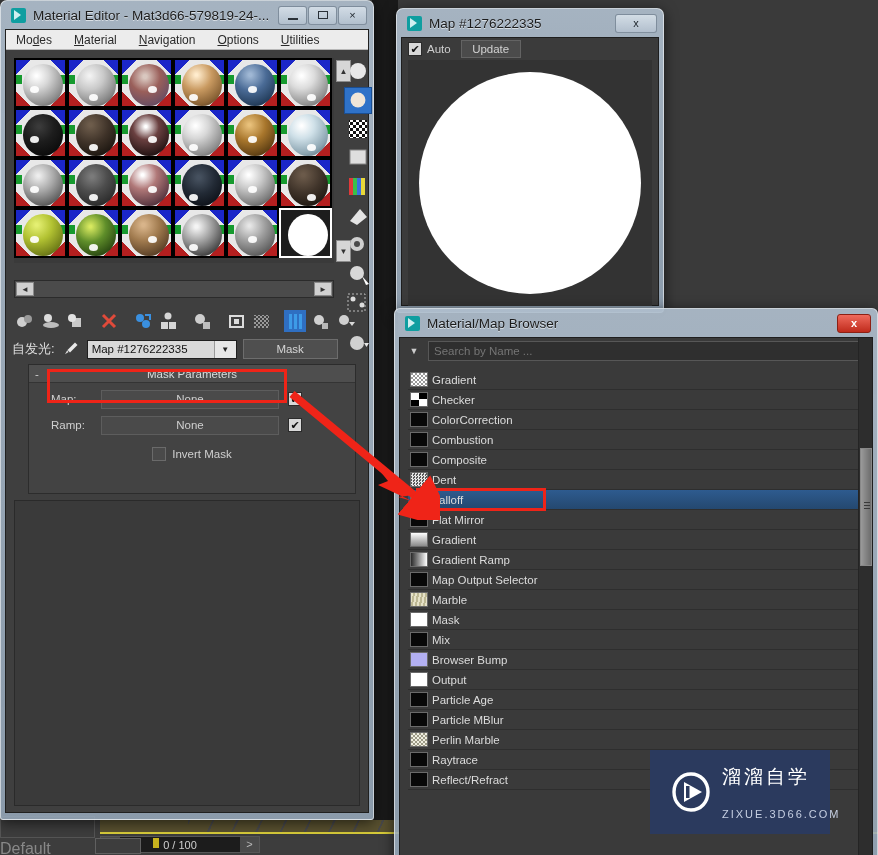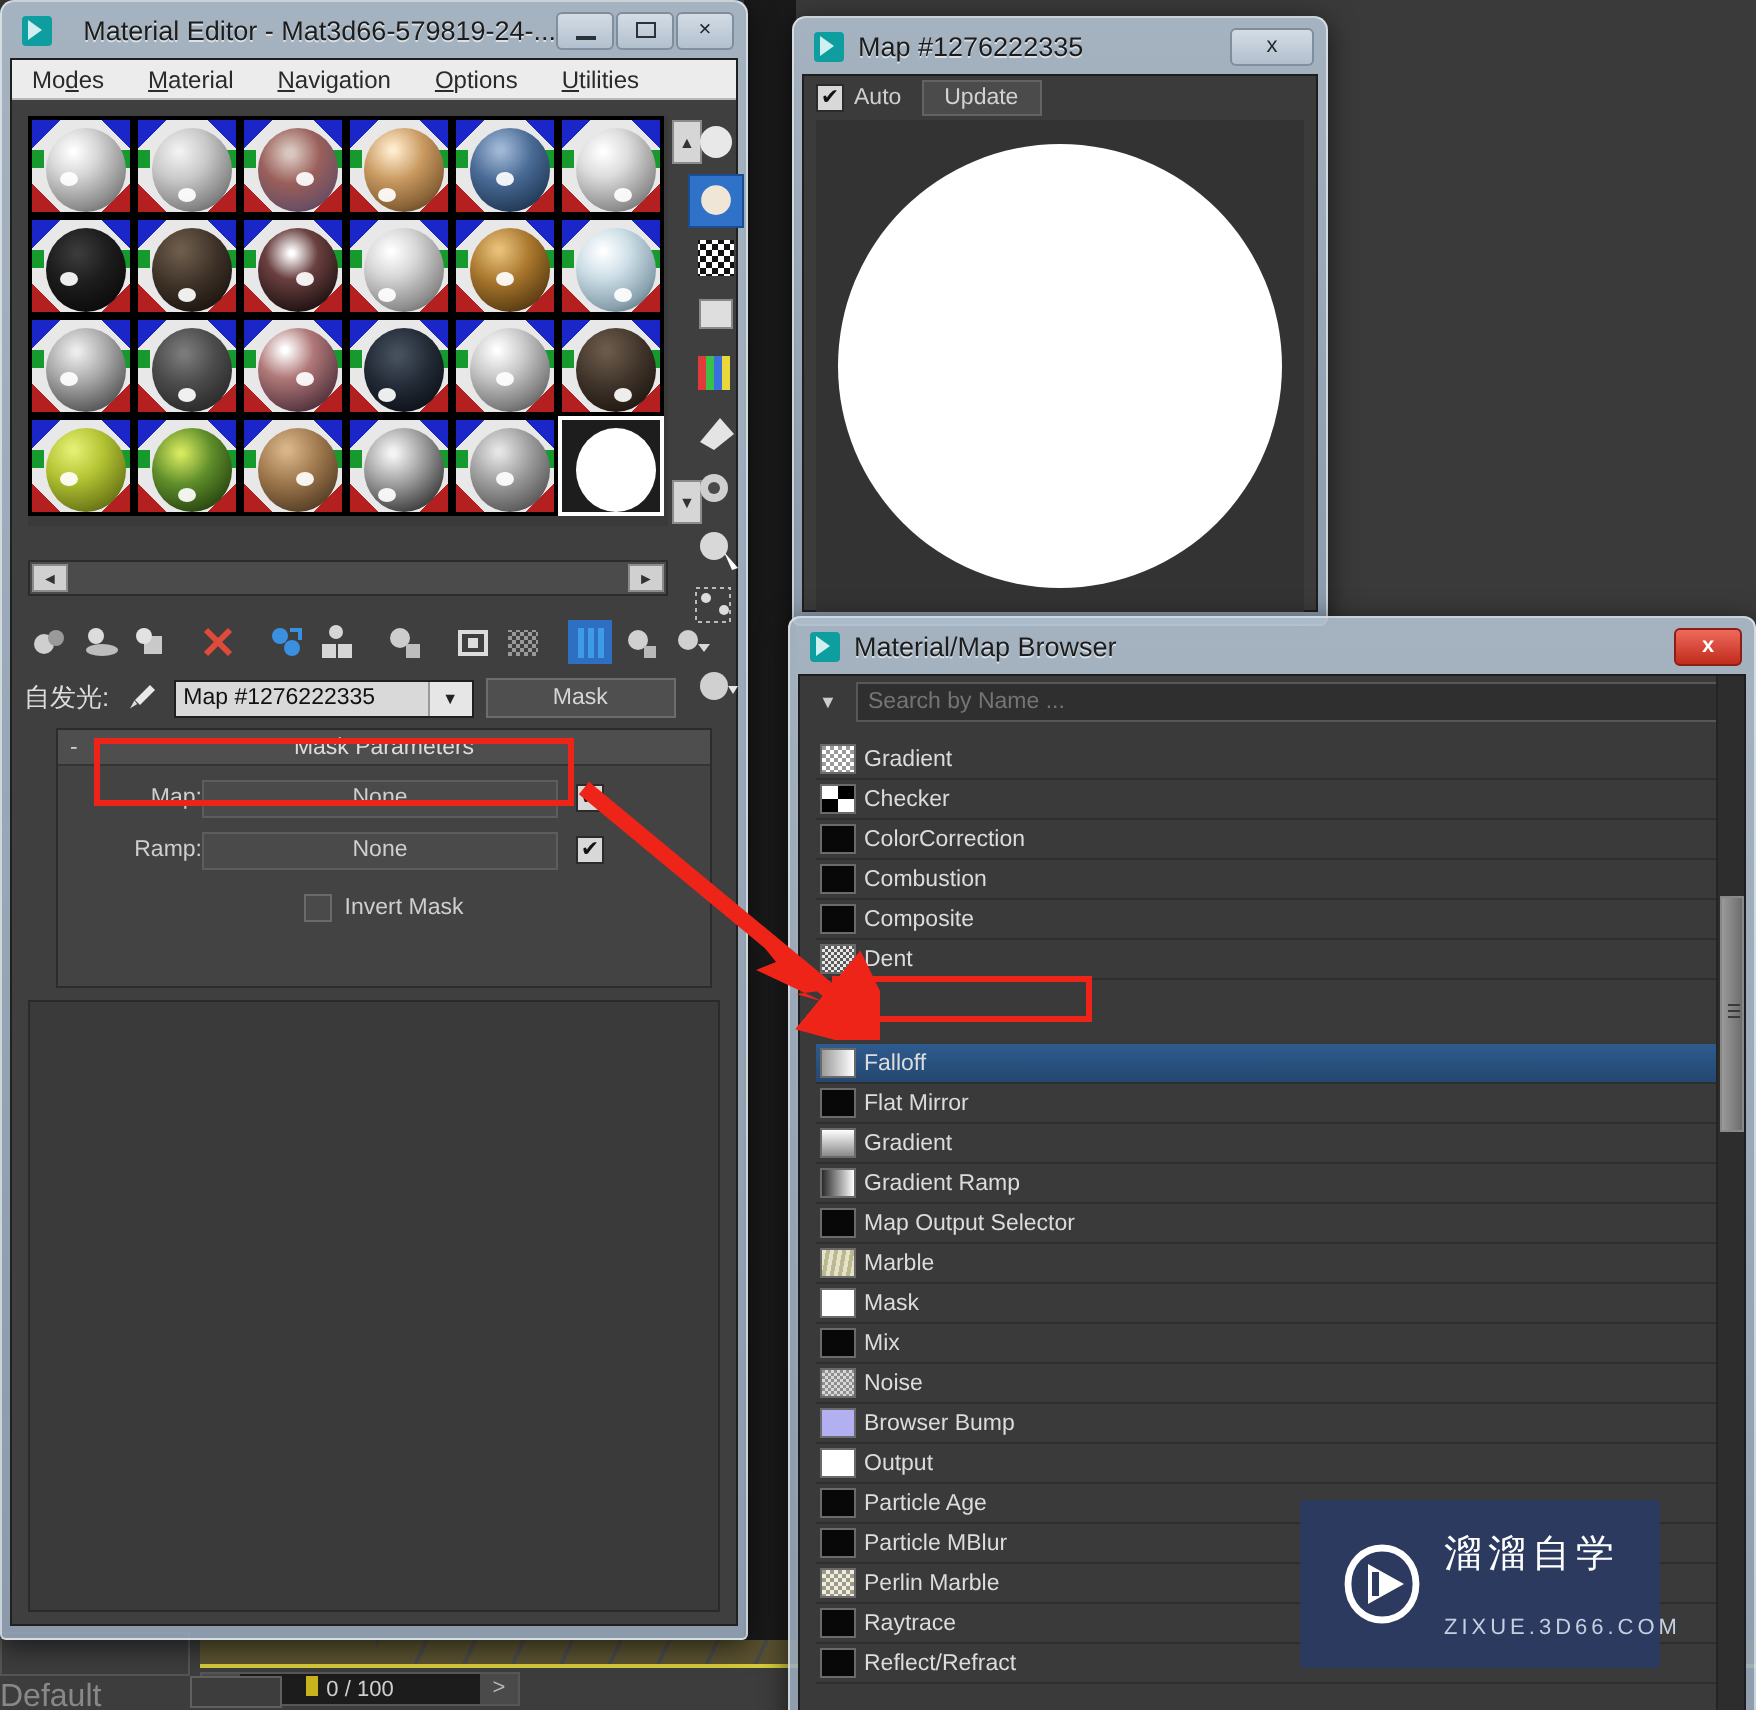--- a/index.html
+++ b/index.html
@@ -71,21 +71,21 @@
     border-radius:3px;
   }
   .wbtn.close-red {
     background:linear-gradient(180deg,#ef6a5c,#c02b1c);
     border-color:#8c2014; color:#fff; font-weight:bold; width:34px;
   }
   .wbtn .glyph-min { display:block; width:10px; height:2px; background:#2a3138; margin-top:7px; }
   .wbtn .glyph-max { display:block; width:10px; height:8px; border:1.5px solid #2a3138; }
 
   
-  #matedit { left:0; top:0; width:374px; height:820px;text-align:right; }
+  #matedit { left:0; top:0; width:374px; height:820px; }
   #matedit .win-frame { height:100%; border-radius:7px 7px 3px 3px; }
   #me-body { background:#3f3f3f; border:1px solid #20201f; height:calc(100% - 30px); position:relative; }
 
   .menubar { height:20px; background:#ececec; display:flex; align-items:center; padding-left:10px; gap:22px; border-bottom:1px solid #b8b8b8;}
   .menubar span { color:#2a2a2a; font-size:12px; }
   .menubar u { text-decoration:underline; }
 
   #slots-wrap { position:absolute; left:8px; top:28px; width:320px; height:205px; background:#3a3a3a; }
   #slots { display:grid; grid-template-columns:repeat(6,53px); grid-template-rows:repeat(4,50px); gap:0px; }
   .slot { width:53px; height:50px; border:2px solid #000; position:relative; overflow:hidden; background:#2a2a2a; }
@@ -165,21 +165,21 @@
   #browser .win-frame { height:100%; border-radius:6px 6px 0 0; }
   #br-body { background:#3a3a3a; border:1px solid #1e1e1e; height:calc(100% - 30px); position:relative; }
   #br-search { height:26px; display:flex; align-items:center; gap:4px; padding:3px 4px; }
   #br-search .dropdown-ico { width:20px; height:20px; display:flex; align-items:center; justify-content:center; color:#ccc; font-size:9px;}
   #br-search input {
     flex:1; height:20px; background:#2f2f2f; border:1px solid #575757; color:#9b9b9b;
     font-family:"Liberation Sans",sans-serif; font-size:11.5px; padding-left:5px; outline:none;
   }
   #br-list { position:absolute; left:8px; top:32px; right:8px; bottom:32px; overflow:hidden; background:#3a3a3a; }
   .br-row { height:20px; display:flex; align-items:center; border-bottom:1px solid #2e2e2e; position:relative; padding-left:24px; }
-  .br-row.sel { background:linear-gradient(180deg,#2e5b8f,#24486f);margin-top:32px; }
+  .br-row.sel { background:linear-gradient(180deg,#2e5b8f,#24486f); }
   .br-sw { position:absolute; left:2px; top:2px; width:18px; height:15px; border:1px solid #6a6a6a; }
   .br-label { color:#dcdcdc; font-size:11.5px; }
   #br-scroll { position:absolute; right:0px; top:0; width:14px; bottom:0; background:#2d2d2d; border-left:1px solid #242424; }
   #br-thumb { position:absolute; left:1px; top:110px; width:12px; height:118px; background:linear-gradient(90deg,#9a9a9a,#6d6d6d); border:1px solid #888; }
   #br-thumb .grip { position:absolute; left:3px; top:56px; width:6px; height:1px; background:#3a3a3a; box-shadow:0 3px 0 #3a3a3a, 0 -3px 0 #3a3a3a; }
 
   
   .anno-rect { position:absolute; border:3px solid #ef2418; pointer-events:none; }
   #anno-map { left:47px; top:369px; width:240px; height:34px; }
   #anno-falloff { left:416px; top:488px; width:130px; height:23px; }
@@ -784,24 +784,20 @@
             <div class="br-sw" style="background: repeating-linear-gradient(100deg, rgb(230, 226, 200) 0px, rgb(230, 226, 200) 2px, rgb(189, 184, 148) 2px, rgb(189, 184, 148) 4px);"></div>
             <span class="br-label">Marble</span>
           </div>
           <div class="br-row">
             <div class="br-sw" style="background: rgb(255, 255, 255);"></div>
             <span class="br-label">Mask</span>
           </div>
           <div class="br-row">
             <div class="br-sw" style="background: rgb(8, 8, 8);"></div>
             <span class="br-label">Mix</span>
-          </div>
-          <div class="br-row">
-            <div class="br-sw" style="background: repeating-conic-gradient(rgb(216, 216, 216) 0deg, rgb(216, 216, 216) 25%, rgb(142, 142, 142) 0deg, rgb(142, 142, 142) 50%) 0px 0px / 3px 3px;"></div>
-            <span class="br-label">Noise</span>
           </div>
           <div class="br-row">
             <div class="br-sw" style="background: rgb(179, 176, 242);"></div>
             <span class="br-label">Browser Bump</span>
           </div>
           <div class="br-row">
             <div class="br-sw" style="background: rgb(255, 255, 255);"></div>
             <span class="br-label">Output</span>
           </div>
           <div class="br-row">

